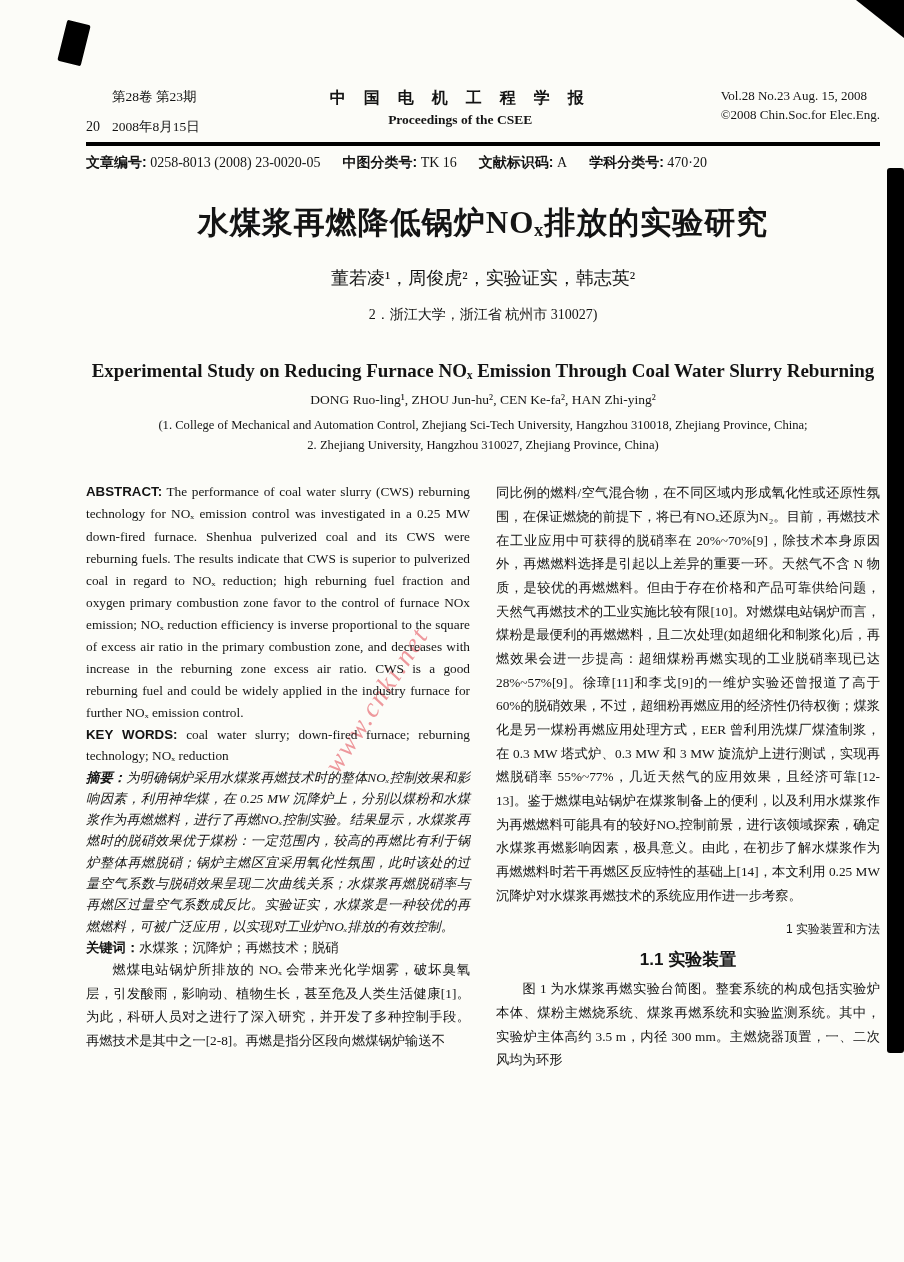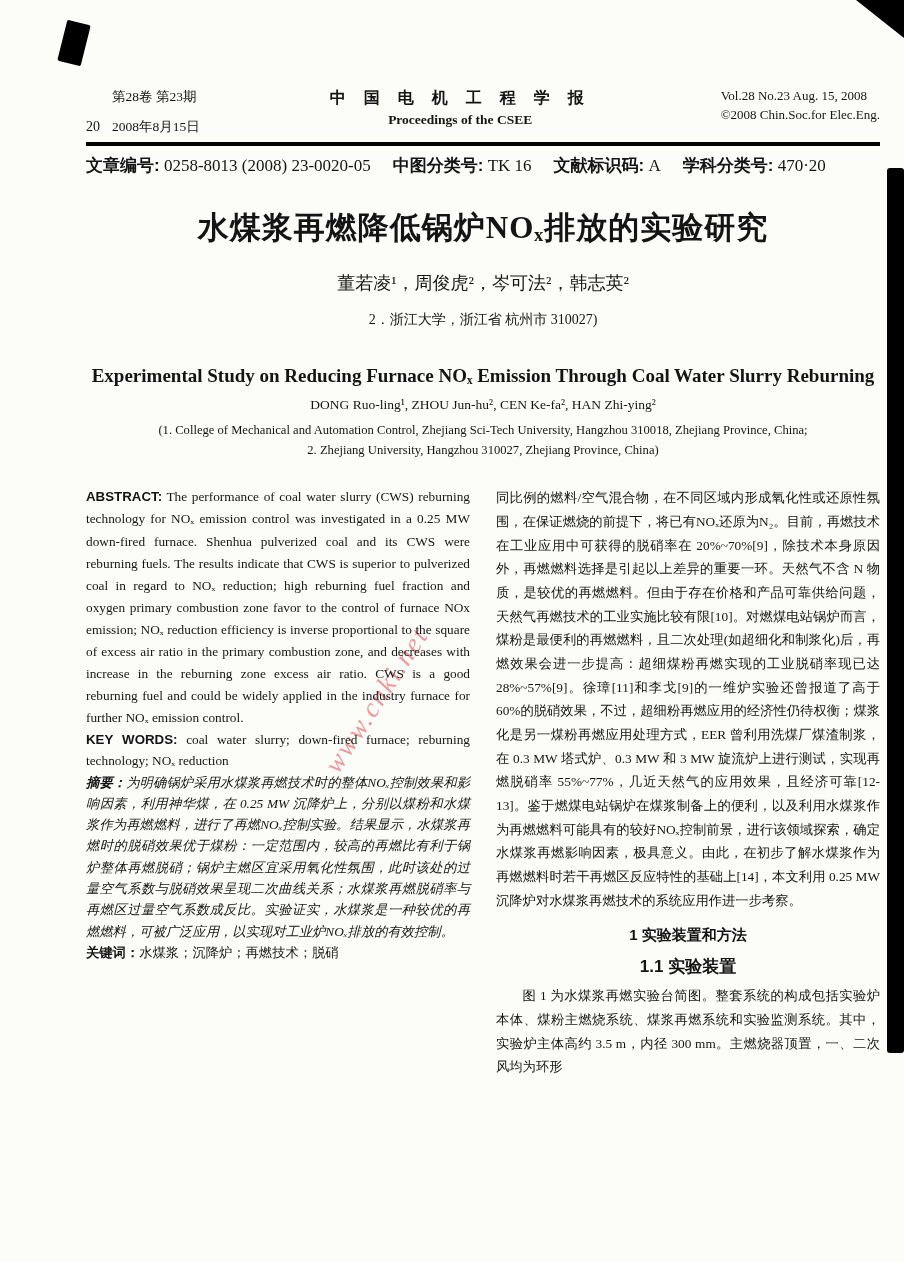--- a/index.html
+++ b/index.html
@@ -21,40 +21,40 @@
   .hdr-left-lines {display:flex; flex-direction:column; gap:12px;}
   .hdr-cn {font-size:13.5px;}
   .hdr-center {text-align:center;}
   .journal-cn {font-size:16px; font-weight:bold; letter-spacing:7px;}
   .journal-en {font-size:13.5px; font-weight:bold; margin-top:3px;}
   .hdr-right {text-align:left; font-size:13px;}
   .hdr-right div {margin-bottom:3px;}
   .hdr-rule {border:none; border-top:4px solid #000; margin:6px 0 8px 0;}
 
   
-  .meta {font-size:17px; display:flex; gap:22px; white-space:nowrap;}
+  .meta {font-size:14px; display:flex; gap:22px; white-space:nowrap;}
   .meta b {font-family:"Liberation Sans","DejaVu Sans",sans-serif; font-weight:bold;}
 
   
   .title-cn {text-align:center; font-size:31px; font-weight:bold; margin-top:30px; letter-spacing:1px;}
   .authors-cn {text-align:center; font-size:18px; margin-top:22px;}
   .affil {text-align:center; font-size:14px; margin-top:14px; line-height:1.6;}
   .title-en {text-align:center; font-size:19px; font-weight:bold; margin-top:34px;}
   .authors-en {text-align:center; font-size:13.5px; margin-top:10px;}
   .affil-en {text-align:center; font-size:12.6px; margin-top:8px; line-height:1.55;}
 
   
   .cols {display:flex; gap:26px; margin-top:26px;}
   .col {width:384px; font-size:13.3px; text-align:justify;}
   .abstract {line-height:1.66;}
   .abstract b, .kw b, .cnabs b, .cnkw b {font-family:"Liberation Sans","DejaVu Sans",sans-serif;}
   .kw {line-height:1.6; margin-top:9px;}
   .cnabs {line-height:1.6; margin-top:10px;font-style:italic;}
   .cnkw {line-height:1.6; margin-top:9px;}
-  .sec-h {font-family:"Liberation Sans","DejaVu Sans",sans-serif; font-weight:bold; font-size:15px; margin:14px 0 8px 0; text-align:center;}
+  .sec-h {font-family:"Liberation Sans","DejaVu Sans",sans-serif; font-weight:normal; font-size:12px; margin:14px 0 8px 0; text-align:right;}
   .subsec-h {font-family:"Liberation Sans","DejaVu Sans",sans-serif; font-weight:bold; font-size:17px; margin:10px 0 6px 0; text-align:center;}
   .para {line-height:1.78; text-indent:2em;}
   .para.noindent {text-indent:0;}
 
   
   .watermark {
     position:absolute; left:318px; top:762px;
     transform:rotate(-57deg); transform-origin:0 0;
     font-size:27px; letter-spacing:2px;
     color:rgba(225,70,80,0.55);
@@ -104,39 +104,40 @@
     <hr class="hdr-rule">
 
     <div class="meta">
       <span><b>文章编号:</b> <span>0258-8013 (2008) 23-0020-05</span></span>
       <span><b>中图分类号:</b> <span>TK 16</span></span>
       <span><b>文献标识码:</b> <span>A</span></span>
       <span><b>学科分类号:</b> <span>470·20</span></span>
     </div>
 
     <div class="title-cn">水煤浆再燃降低锅炉NOₓ排放的实验研究</div>
-    <div class="authors-cn">董若凌¹，周俊虎²，岑可法²，韩志英²</div>
+    <div class="authors-cn">董若凌¹，周俊虎²，实验证实，韩志英²</div>
     <div class="affil">
       <div>2．浙江大学，浙江省 杭州市 310027)</div>
     </div>
 
     <div class="title-en">Experimental Study on Reducing Furnace NOₓ Emission Through Coal Water Slurry Reburning</div>
     <div class="authors-en">DONG Ruo-ling¹, ZHOU Jun-hu², CEN Ke-fa², HAN Zhi-ying²</div>
     <div class="affil-en">
       <div>(1. College of Mechanical and Automation Control, Zhejiang Sci-Tech University, Hangzhou 310018, Zhejiang Province, China;</div>
       <div>2. Zhejiang University, Hangzhou 310027, Zhejiang Province, China)</div>
     </div>
 
     <div class="cols">
 
       <div class="col">
         <p class="abstract" style="margin:0;"><b>ABSTRACT:</b> <span>The performance of coal water slurry (CWS) reburning technology for NOₓ emission control was investigated in a 0.25 MW down-fired furnace. Shenhua pulverized coal and its CWS were reburning fuels. The results indicate that CWS is superior to pulverized coal in regard to NOₓ reduction; high reburning fuel fraction and oxygen primary combustion zone favor to the control of furnace NOx emission; NOₓ reduction efficiency is inverse proportional to the square of excess air ratio in the primary combustion zone, and decreases with increase in the reburning zone excess air ratio. CWS is a good reburning fuel and could be widely applied in the industry furnace for further NOₓ emission control.</span></p>
         <p class="kw" style="margin:0;"><b>KEY WORDS:</b> <span>coal water slurry; down-fired furnace; reburning technology; NOₓ reduction</span></p>
         <p class="cnabs" style="margin:0;"><b>摘要：</b><span>为明确锅炉采用水煤浆再燃技术时的整体NOₓ控制效果和影响因素，利用神华煤，在 0.25 MW 沉降炉上，分别以煤粉和水煤浆作为再燃燃料，进行了再燃NOₓ控制实验。结果显示，水煤浆再燃时的脱硝效果优于煤粉：一定范围内，较高的再燃比有利于锅炉整体再燃脱硝；锅炉主燃区宜采用氧化性氛围，此时该处的过量空气系数与脱硝效果呈现二次曲线关系；水煤浆再燃脱硝率与再燃区过量空气系数成反比。实验证实，水煤浆是一种较优的再燃燃料，可被广泛应用，以实现对工业炉NOₓ排放的有效控制。</span></p>
         <p class="cnkw" style="margin:0;"><b>关键词：</b><span>水煤浆；沉降炉；再燃技术；脱硝</span></p>
+        <p class="para" style="margin:0;">燃煤电站锅炉所排放的 NOₓ 会带来光化学烟雾，破坏臭氧层，引发酸雨，影响动、植物生长，甚至危及人类生活健康[1]。为此，科研人员对之进行了深入研究，并开发了多种控制手段。再燃技术是其中之一[2-8]。再燃是指分区段向燃煤锅炉输送不</p>
       </div>
 
       <div class="col">
         <p class="para noindent" style="margin:0;">同比例的燃料/空气混合物，在不同区域内形成氧化性或还原性氛围，在保证燃烧的前提下，将已有NOₓ还原为N₂。目前，再燃技术在工业应用中可获得的脱硝率在 20%~70%[9]，除技术本身原因外，再燃燃料选择是引起以上差异的重要一环。天然气不含 N 物质，是较优的再燃燃料。但由于存在价格和产品可靠供给问题，天然气再燃技术的工业实施比较有限[10]。对燃煤电站锅炉而言，煤粉是最便利的再燃燃料，且二次处理(如超细化和制浆化)后，再燃效果会进一步提高：超细煤粉再燃实现的工业脱硝率现已达 28%~57%[9]。徐璋[11]和李戈[9]的一维炉实验还曾报道了高于 60%的脱硝效果，不过，超细粉再燃应用的经济性仍待权衡；煤浆化是另一煤粉再燃应用处理方式，EER 曾利用洗煤厂煤渣制浆，在 0.3 MW 塔式炉、0.3 MW 和 3 MW 旋流炉上进行测试，实现再燃脱硝率 55%~77%，几近天然气的应用效果，且经济可靠[12-13]。鉴于燃煤电站锅炉在煤浆制备上的便利，以及利用水煤浆作为再燃燃料可能具有的较好NOₓ控制前景，进行该领域探索，确定水煤浆再燃影响因素，极具意义。由此，在初步了解水煤浆作为再燃燃料时若干再燃区反应特性的基础上[14]，本文利用 0.25 MW 沉降炉对水煤浆再燃技术的系统应用作进一步考察。</p>
         <div class="sec-h">1  实验装置和方法</div>
         <div class="subsec-h">1.1  实验装置</div>
         <p class="para" style="margin:0;">图 1 为水煤浆再燃实验台简图。整套系统的构成包括实验炉本体、煤粉主燃烧系统、煤浆再燃系统和实验监测系统。其中，实验炉主体高约 3.5 m，内径 300 mm。主燃烧器顶置，一、二次风均为环形</p>
       </div>
 
     </div>

